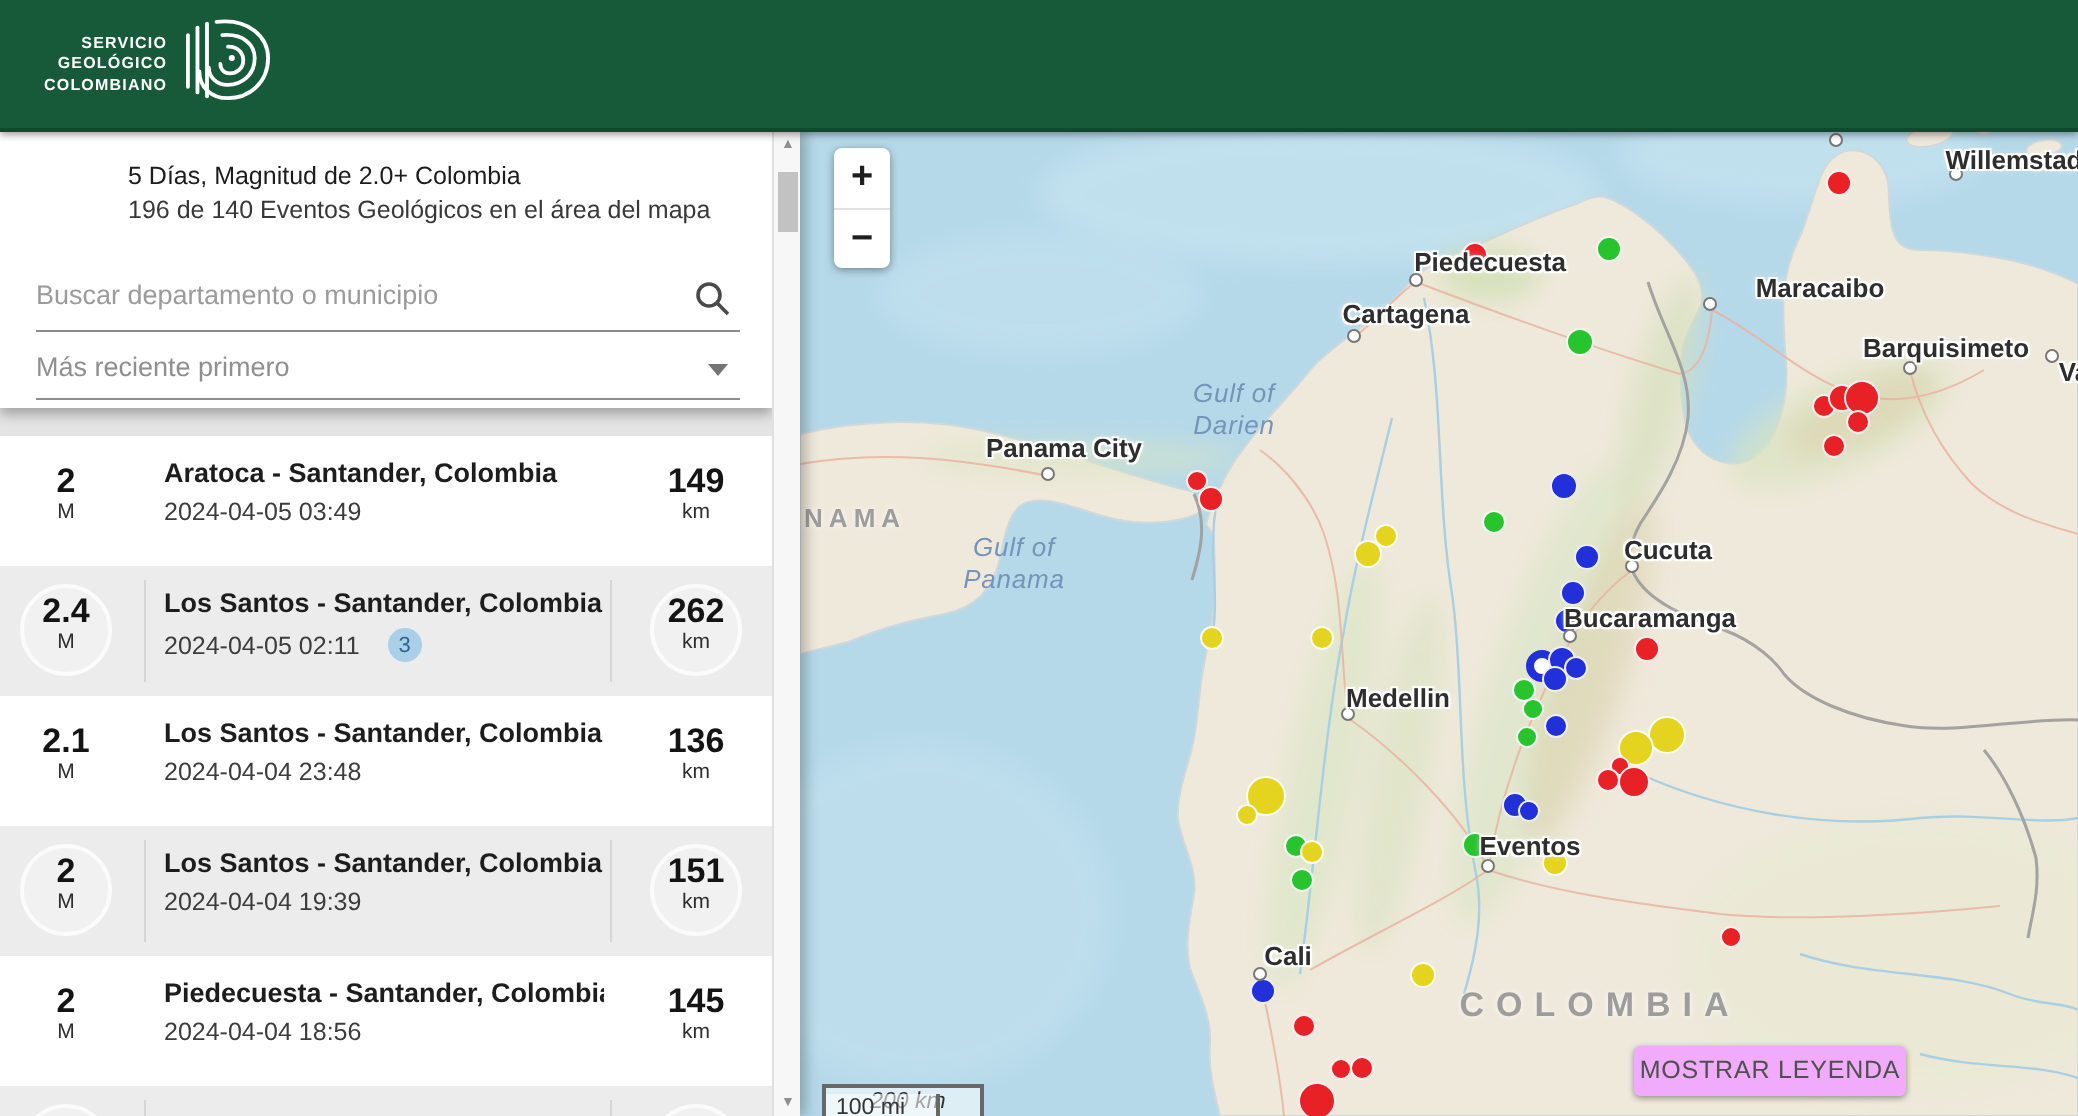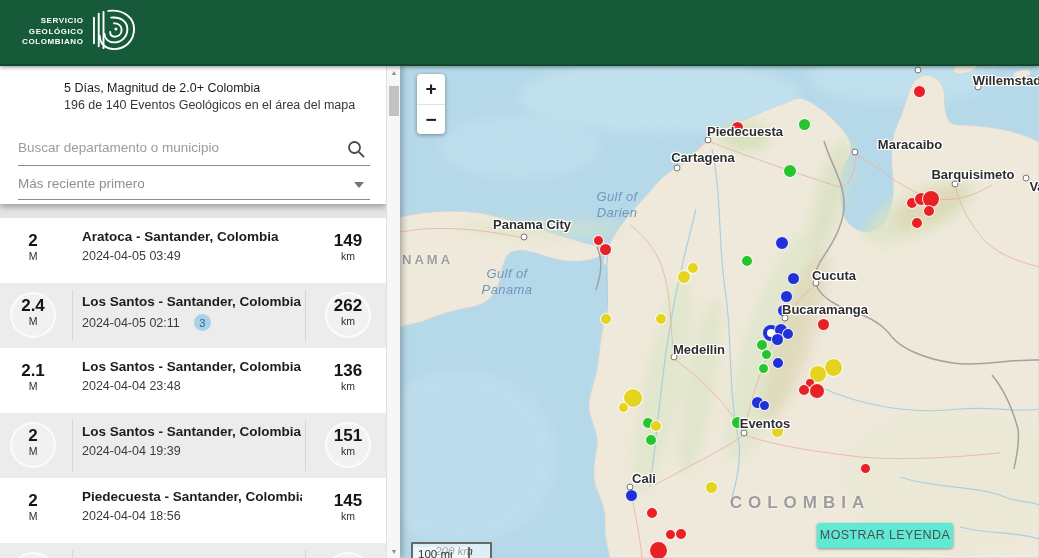--- a/index.html
+++ b/index.html
@@ -73,21 +73,21 @@
     box-shadow:0 1px 4px rgba(0,0,0,.4); z-index:20; }
   .zbtn { width:28px; height:30px; text-align:center; line-height:30px; font-size:19px; font-weight:bold;
     color:#1f1f1f; cursor:pointer; }
   .zbtn + .zbtn { border-top:1px solid #e2e2e2; }
 
   .scale { position:absolute; left:11px; z-index:20; background:rgba(255,255,255,.55);
     border:2px solid #686868; font-size:11.5px; color:#333; padding:1px 0 0 5px; }
   .scale.km { top:476px; width:81px; height:19px;font-style:italic; }
   .scale.mi { top:481px; width:59px; height:19px; border-top:none; }
 
-  .legend-btn { position:absolute; left:417px; top:457px; width:136px; height:25px; background:#5eead4;
+  .legend-btn { position:absolute; left:417px; top:457px; width:136px; height:25px; background:#f0abfc;
     border:none; border-radius:3px; box-shadow:0 1px 3px rgba(0,0,0,.4); color:#4f4f4f; font-size:12.5px;
     letter-spacing:.4px; text-align:center; line-height:25px; cursor:pointer; z-index:20;
     font-family:"Liberation Sans",sans-serif; }
 </style>
 </head>
 <body>
 
 <div class="app">
 
   <div class="hdr">

